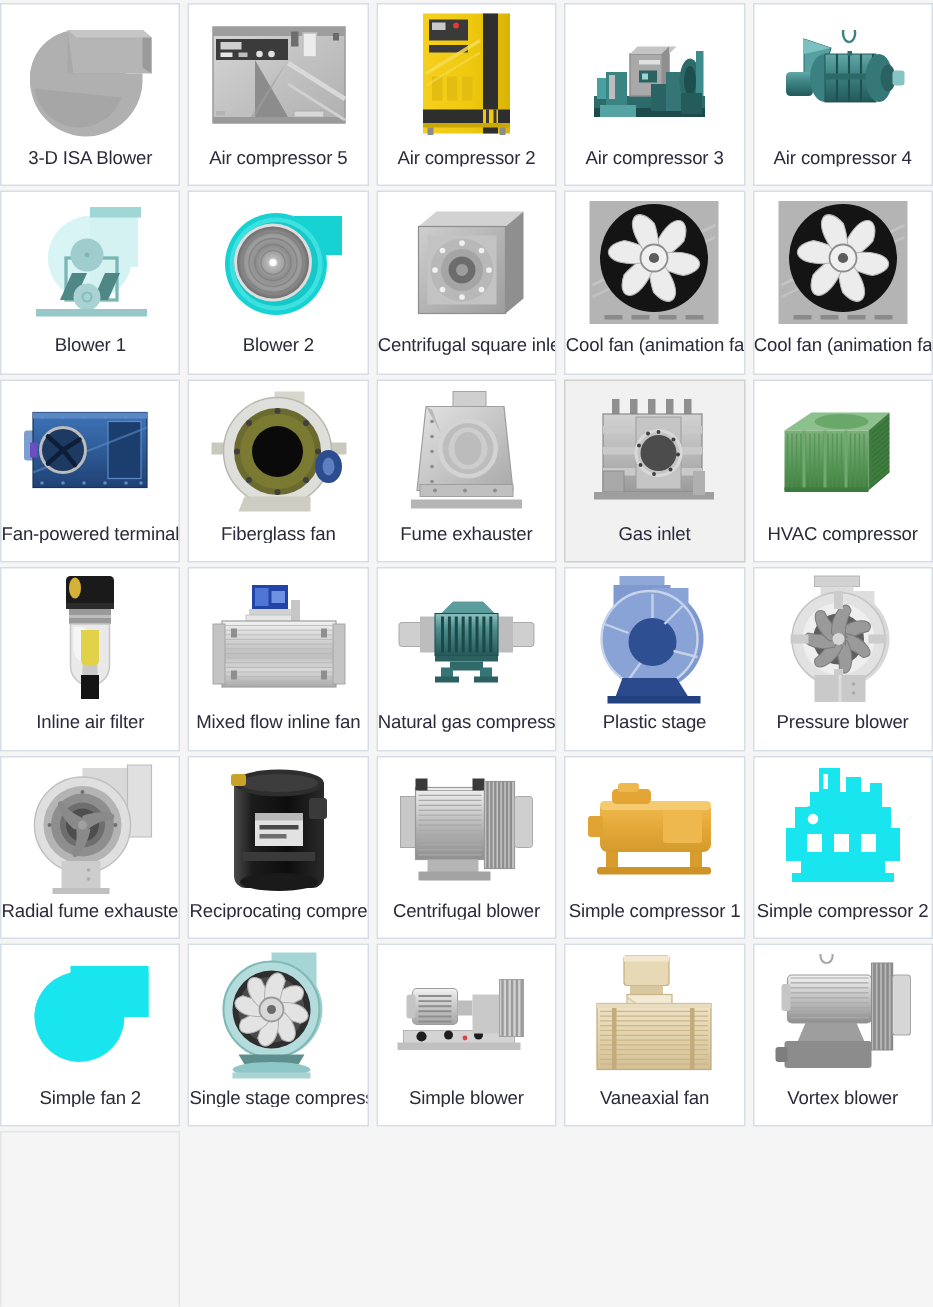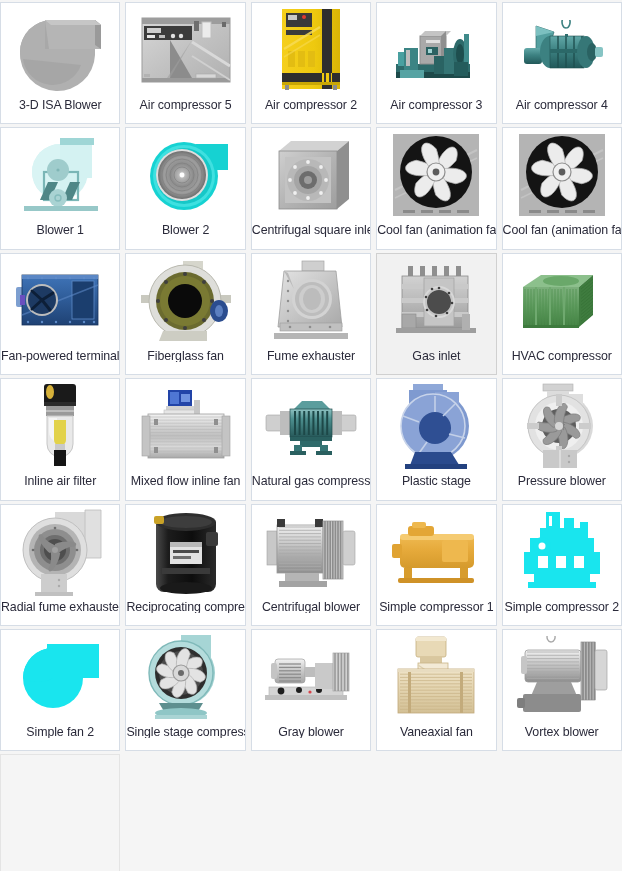--- a/index.html
+++ b/index.html
@@ -920,21 +920,21 @@
   <rect x="70" y="6" width="16" height="38" fill="#d2d2d2" stroke="#a3a3a3" stroke-width=".7"></rect>
   <g stroke="#9a9a9a" stroke-width="1.6">
     <line x1="72" y1="6" x2="72" y2="44"></line>
             <line x1="75.2" y1="6" x2="75.2" y2="44"></line>
             <line x1="78.4" y1="6" x2="78.4" y2="44"></line>
             <line x1="81.6" y1="6" x2="81.6" y2="44"></line>
             <line x1="84.8" y1="6" x2="84.8" y2="44"></line>
   </g>
 </svg>
       </div>
-      <div class="label">Gray blower</div>
+      <div class="label">Simple blower</div>
     </div>
     <div class="cell">
       <div class="thumb">
         <svg width="92" height="84" viewBox="0 0 92 84">
   <defs>
             <linearGradient id="va" x1="0" y1="0" x2="0" y2="1">
               <stop offset="0" stop-color="#efe3c8"></stop>
               <stop offset="0.4" stop-color="#e5d6b2"></stop>
               <stop offset="1" stop-color="#d3c095"></stop>
             </linearGradient>

